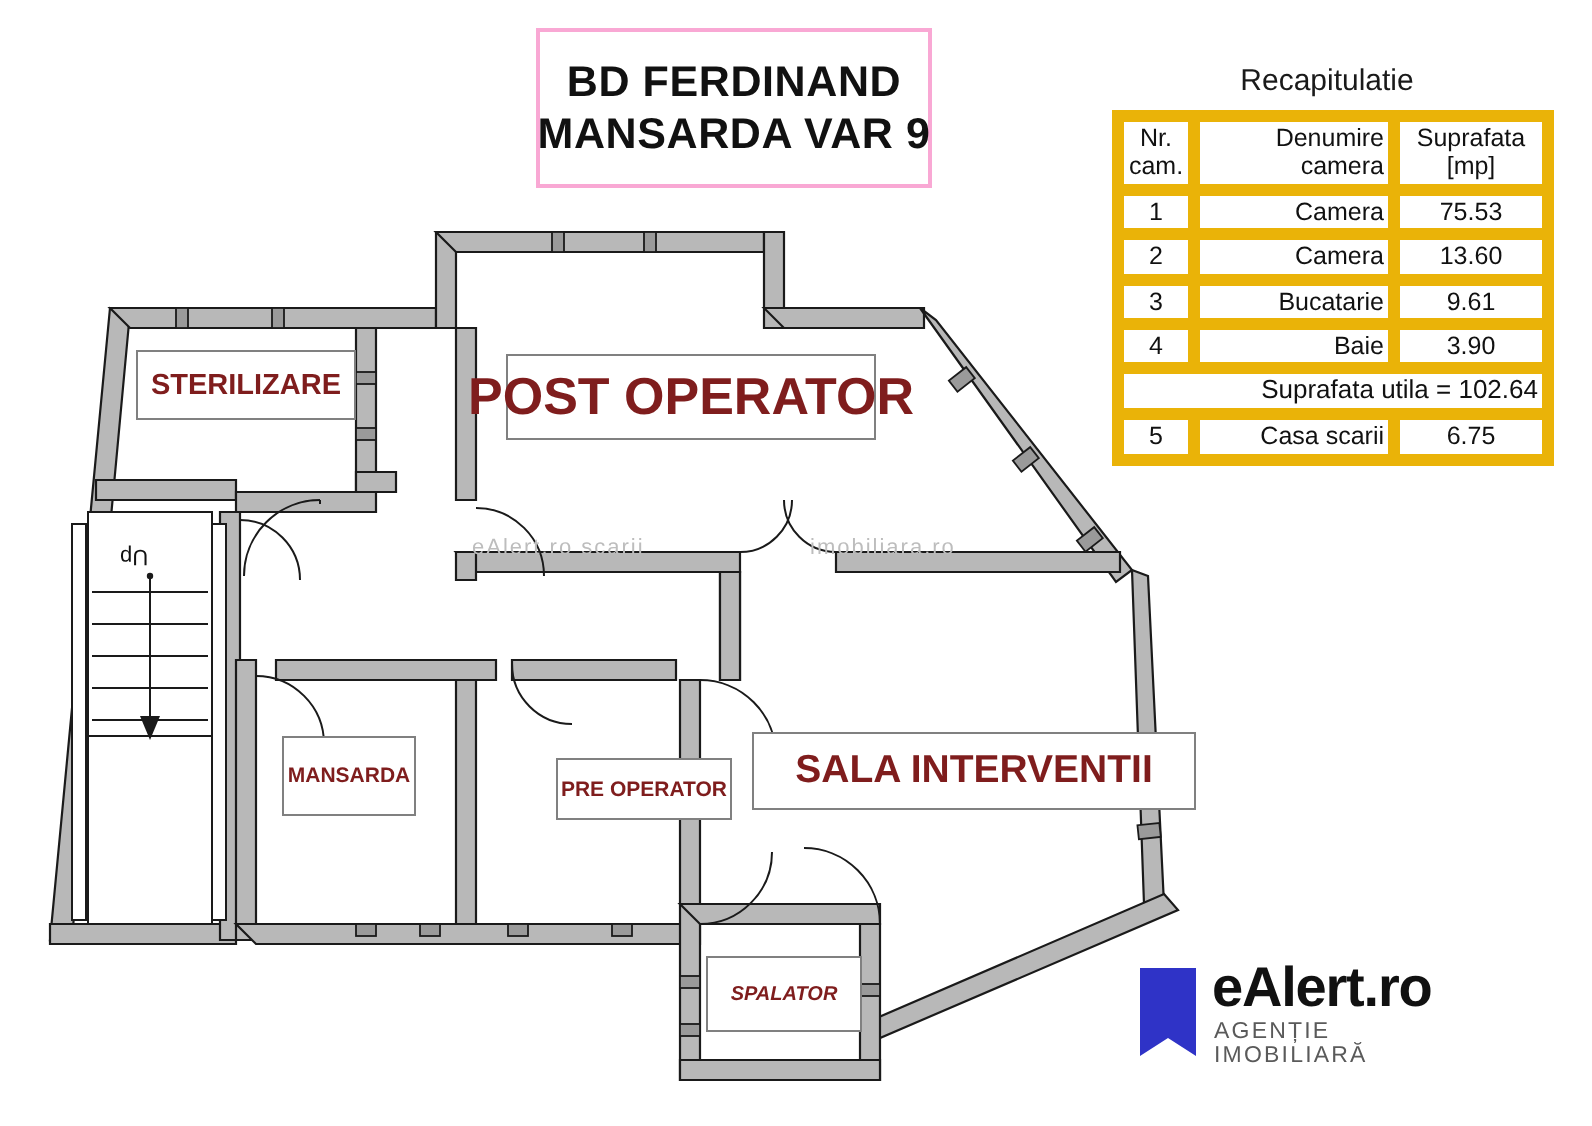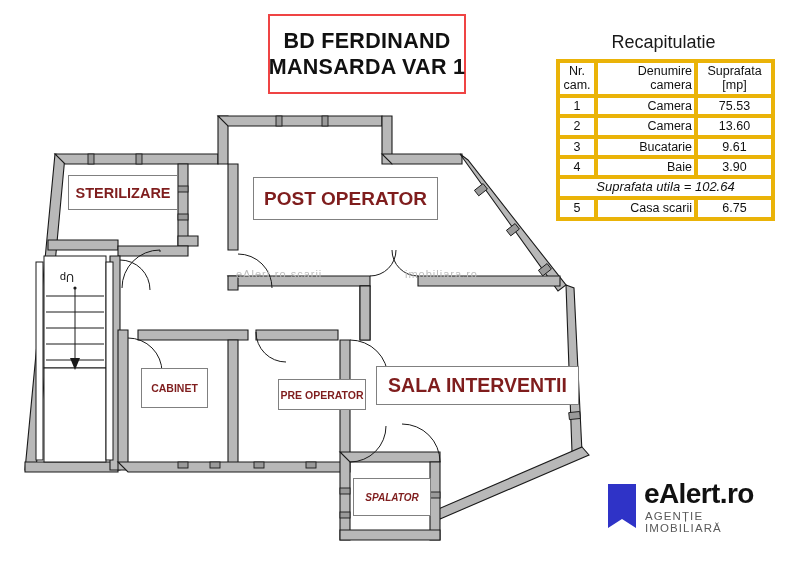--- a/index.html
+++ b/index.html
@@ -12,21 +12,21 @@
     position: relative;
     font-family: "Liberation Sans", sans-serif;
     overflow: hidden;
   }
 
   
   #title-box {
     position: absolute;
     left: 268px; top: 14px;
     width: 198px; height: 80px;
-    border: 2px solid #ef4444;
+    border: 2px solid #f9a8d4;
     background: #ffffff;
     display: flex; flex-direction: column;
     align-items: center; justify-content: center;
     line-height: 1.22;
   }
   #title-box .tline {
     font-size: 21.5px;
     font-weight: bold;
     color: #111;
     letter-spacing: .3px;
@@ -34,47 +34,46 @@
   }
 
   
   #recap-wrap {
     position: absolute;
     left: 556px; top: 32px;
     width: 215px;
   }
   #recap-title {
     text-align: center;
-    font-size: 18px;
+    font-size: 15px;
     color: #1a1a1a;
     margin-bottom: 6px;
   }
   table#recap {
     width: 215px;
     border-collapse: collapse;
     table-layout: fixed;
     font-size: 12.5px;
     color: #111;
     background: #fff;
   }
   table#recap td, table#recap th {
-    border: 4px solid #eab308;
+    border: 6px solid #eab308;
     padding: 1px 2px;
     font-weight: normal;
     line-height: 1.15;
   }
   table#recap th { font-size: 12.5px; }
   .c-nr    { width: 38px;  text-align: center; }
   .c-name  { width: 100px; text-align: right; }
   .c-area  { width: 77px;  text-align: center; }
   .sumrow td {
-    text-align: center;
+    text-align: right;
     padding: 3px 2px;
     font-size: 13px;
-    font-style: italic;
   }
   .hcell { height: 32px; vertical-align: middle; }
 
   
   #plan {
     position: absolute;
     left: 0; top: 0;
     width: 796px; height: 563px;
   }
 
@@ -85,24 +84,24 @@
     border: 1px solid #808080;
     display: flex;
     align-items: center;
     justify-content: center;
     color: #7f1d1d;
     font-weight: bold;
     white-space: nowrap;
     z-index: 6;
   }
   #lbl-sterilizare { left: 68px;  top: 175px; width: 110px; height: 35px; font-size: 14.5px; }
-  #lbl-postoperator{ left: 253px; top: 177px; width: 185px; height: 43px; font-size: 19px; }
+  #lbl-postoperator{ left: 253px; top: 177px; width: 185px; height: 43px; font-size: 26px; }
   #lbl-cabinet     { left: 141px; top: 368px; width: 67px;  height: 40px; font-size: 10.5px; }
   #lbl-preoperator { left: 250px; top: 379px; width: 88px;  height: 31px; font-size: 10.5px; margin-left: 28px; }
-  #lbl-salainterv  { left: 376px; top: 366px; width: 203px; height: 39px; font-size: 19.5px; text-align: center; }
+  #lbl-salainterv  { left: 376px; top: 366px; width: 222px; height: 39px; font-size: 19.5px; text-align: center; }
   #lbl-spalator    { left: 353px; top: 478px; width: 78px;  height: 38px; font-size: 10px; font-style: italic; }
 
   
   #stair-up {
     position: absolute;
     left: 60px; top: 272px;
     font-size: 11px;
     color: #111;
     transform: rotate(180deg);
     z-index: 6;
@@ -117,21 +116,21 @@
     white-space: nowrap;
     z-index: 4;
     font-family: "Liberation Sans", sans-serif;
   }
   #wm-left  { left: 236px; top: 268px; }
   #wm-right { left: 405px; top: 268px; }
 
   
   #logo {
     position: absolute;
-    left: 608px; top: 480px;
+    left: 570px; top: 480px;
     width: 170px; height: 56px;
     z-index: 8;
   }
   #logo-mark {
     position: absolute;
     left: 0; top: 4px;
     width: 28px; height: 44px;
   }
   #logo-text {
     position: absolute;
@@ -149,21 +148,21 @@
     color: #5a5a5a;
     letter-spacing: 1.1px;
     line-height: 1;
   }
 </style>
 </head>
 <body>
 
 <div id="title-box">
   <div class="tline">BD FERDINAND</div>
-  <div class="tline">MANSARDA VAR 1</div>
+  <div class="tline">MANSARDA VAR 9</div>
 </div>
 
 <div id="recap-wrap">
   <div id="recap-title">Recapitulatie</div>
   <table id="recap">
     <thead>
       <tr>
         <th class="c-nr hcell">
           <div>Nr.</div>
           <div>cam.</div>
@@ -345,21 +344,21 @@
     <line class="thin" x1="46" y1="360" x2="104" y2="360"></line>
 
     <line class="thin" x1="75" y1="288" x2="75" y2="364"></line>
     <polygon fill="#1a1a1a" points="75,370 70,358 80,358"></polygon>
     <circle cx="75" cy="288" r="1.6" fill="#1a1a1a"></circle>
   </g>
 </svg>
 
 <div class="room-label" id="lbl-sterilizare">STERILIZARE</div>
 <div class="room-label" id="lbl-postoperator">POST OPERATOR</div>
-<div class="room-label" id="lbl-cabinet">CABINET</div>
+<div class="room-label" id="lbl-cabinet">MANSARDA</div>
 <div class="room-label" id="lbl-preoperator">PRE OPERATOR</div>
 <div class="room-label" id="lbl-salainterv">SALA INTERVENTII</div>
 <div class="room-label" id="lbl-spalator">SPALATOR</div>
 
 <div id="stair-up">Up</div>
 
 <div class="watermark" id="wm-left">eAlert.ro scarii</div>
 <div class="watermark" id="wm-right">imobiliara.ro</div>
 
 <div id="logo">

